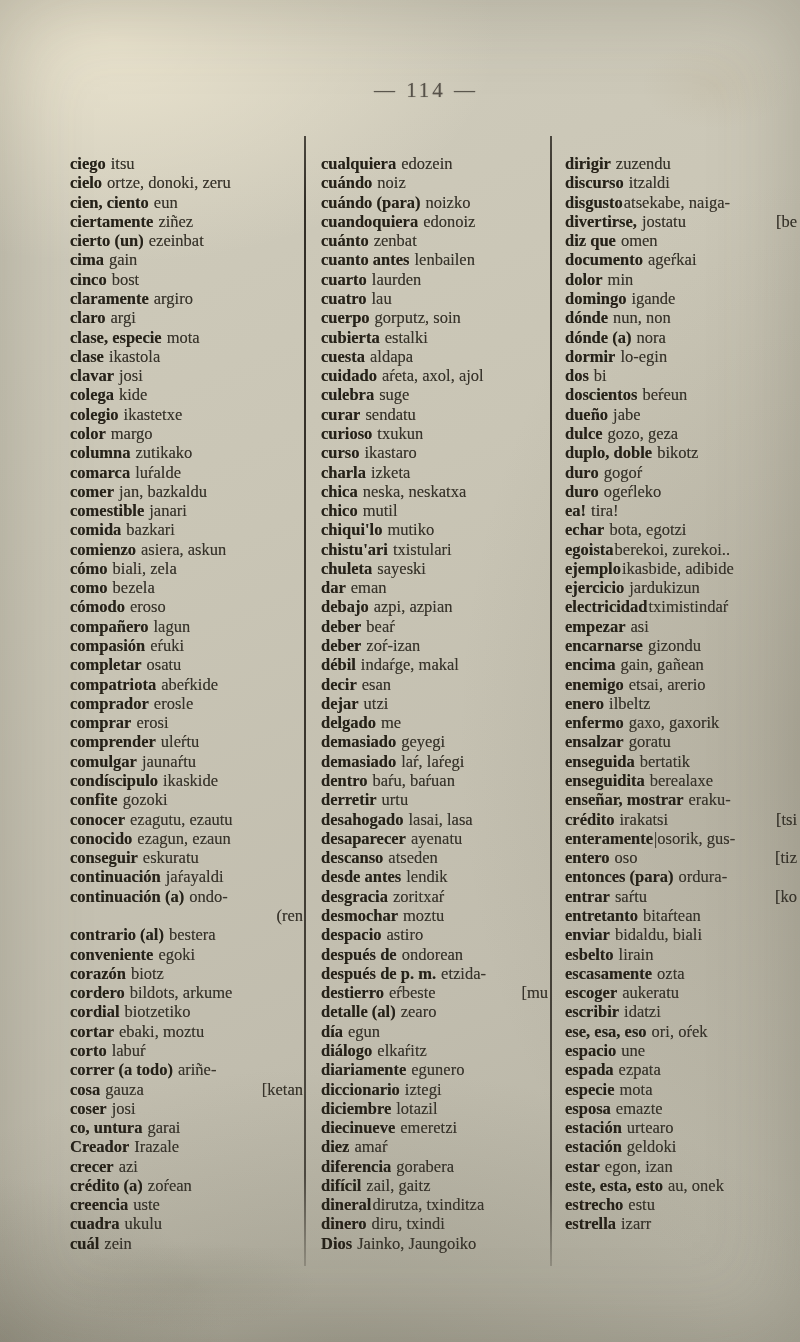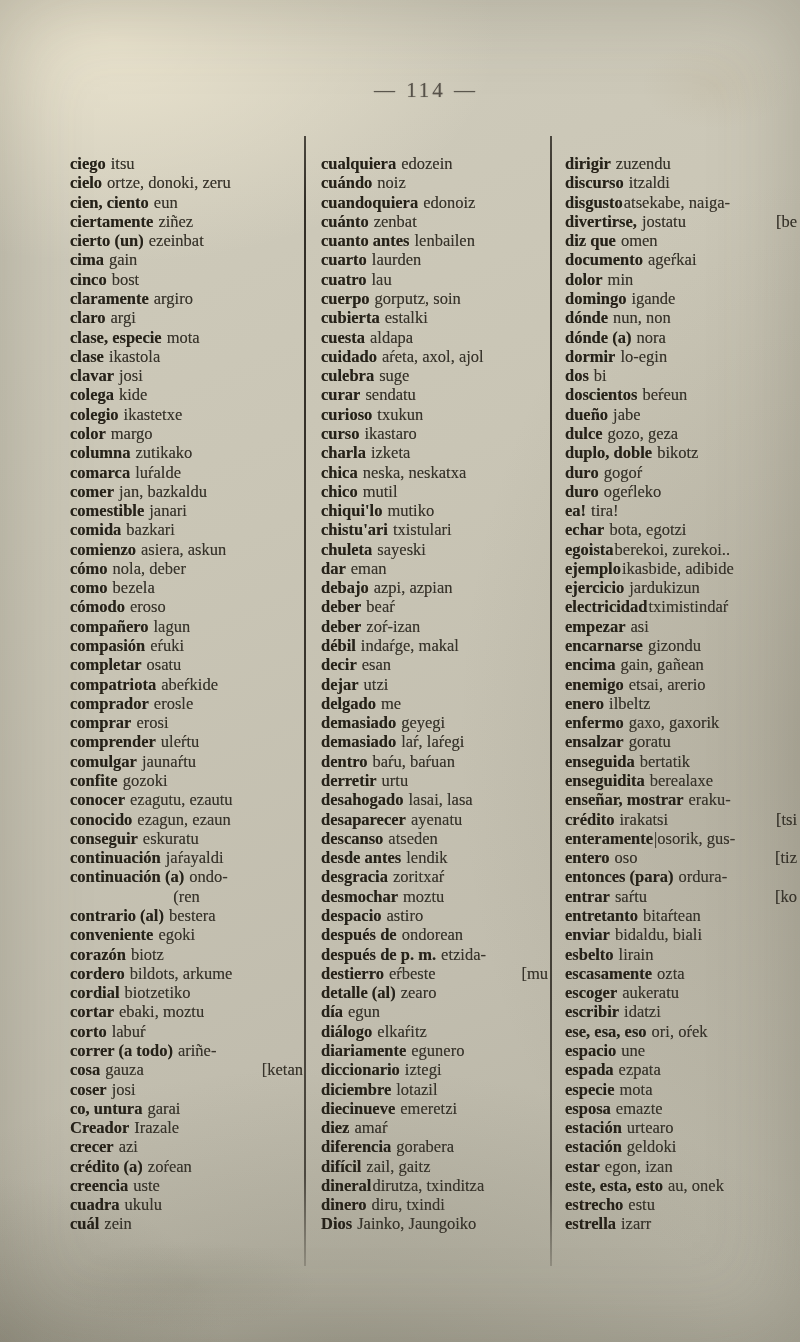--- a/index.html
+++ b/index.html
@@ -45,21 +45,21 @@
     position: absolute; top: 154px;
     font-size: 16.5px; line-height: 19.28px;
     color: #38342b;
     text-shadow: 0 0 0.5px rgba(46,42,35,0.5);
   }
   .col.c1 { left: 70px;  width: 233px; }
   .col.c2 { left: 321px; width: 227px; }
   .col.c3 { left: 565px; width: 232px; }
 
   .entry { display: flex; white-space: nowrap; }
-  .entry.right { justify-content: center; }
+  .entry.right { justify-content: flex-end; }
   .entry .h { font-weight: 700; color: #262219; margin-right: 5px; flex: none; }
   .entry.tight .h { margin-right: 1px; }
   .entry .t { flex: none; }
   .entry .tag { margin-left: auto; padding-left: 6px; text-align: center; }
 </style>
 </head>
 <body>
 
 <div class="vignette"></div>
 <div class="stain s1"></div>
@@ -151,21 +151,21 @@
     <div class="entry">
       <span class="h">comida</span>
       <span class="t">bazkari</span>
     </div>
     <div class="entry">
       <span class="h">comienzo</span>
       <span class="t">asiera, askun</span>
     </div>
     <div class="entry">
       <span class="h">cómo</span>
-      <span class="t">nola, deber</span>
+      <span class="t">biali, zela</span>
     </div>
     <div class="entry">
       <span class="h">como</span>
       <span class="t">bezela</span>
     </div>
     <div class="entry">
       <span class="h">cómodo</span>
       <span class="t">eroso</span>
     </div>
     <div class="entry">
@@ -192,20 +192,24 @@
       <span class="h">comprar</span>
       <span class="t">erosi</span>
     </div>
     <div class="entry">
       <span class="h">comprender</span>
       <span class="t">uleŕtu</span>
     </div>
     <div class="entry">
       <span class="h">comulgar</span>
       <span class="t">jaunaŕtu</span>
+    </div>
+    <div class="entry">
+      <span class="h">condíscipulo</span>
+      <span class="t">ikaskide</span>
     </div>
     <div class="entry">
       <span class="h">confite</span>
       <span class="t">gozoki</span>
     </div>
     <div class="entry">
       <span class="h">conocer</span>
       <span class="t">ezagutu, ezautu</span>
     </div>
     <div class="entry">
@@ -300,20 +304,24 @@
 <div class="col c2">
     <div class="entry">
       <span class="h">cualquiera</span>
       <span class="t">edozein</span>
     </div>
     <div class="entry">
       <span class="h">cuándo</span>
       <span class="t">noiz</span>
     </div>
     <div class="entry">
+      <span class="h">cuándo (para)</span>
+      <span class="t">noizko</span>
+    </div>
+    <div class="entry">
       <span class="h">cuandoquiera</span>
       <span class="t">edonoiz</span>
     </div>
     <div class="entry">
       <span class="h">cuánto</span>
       <span class="t">zenbat</span>
     </div>
     <div class="entry">
       <span class="h">cuanto antes</span>
       <span class="t">lenbailen</span>

